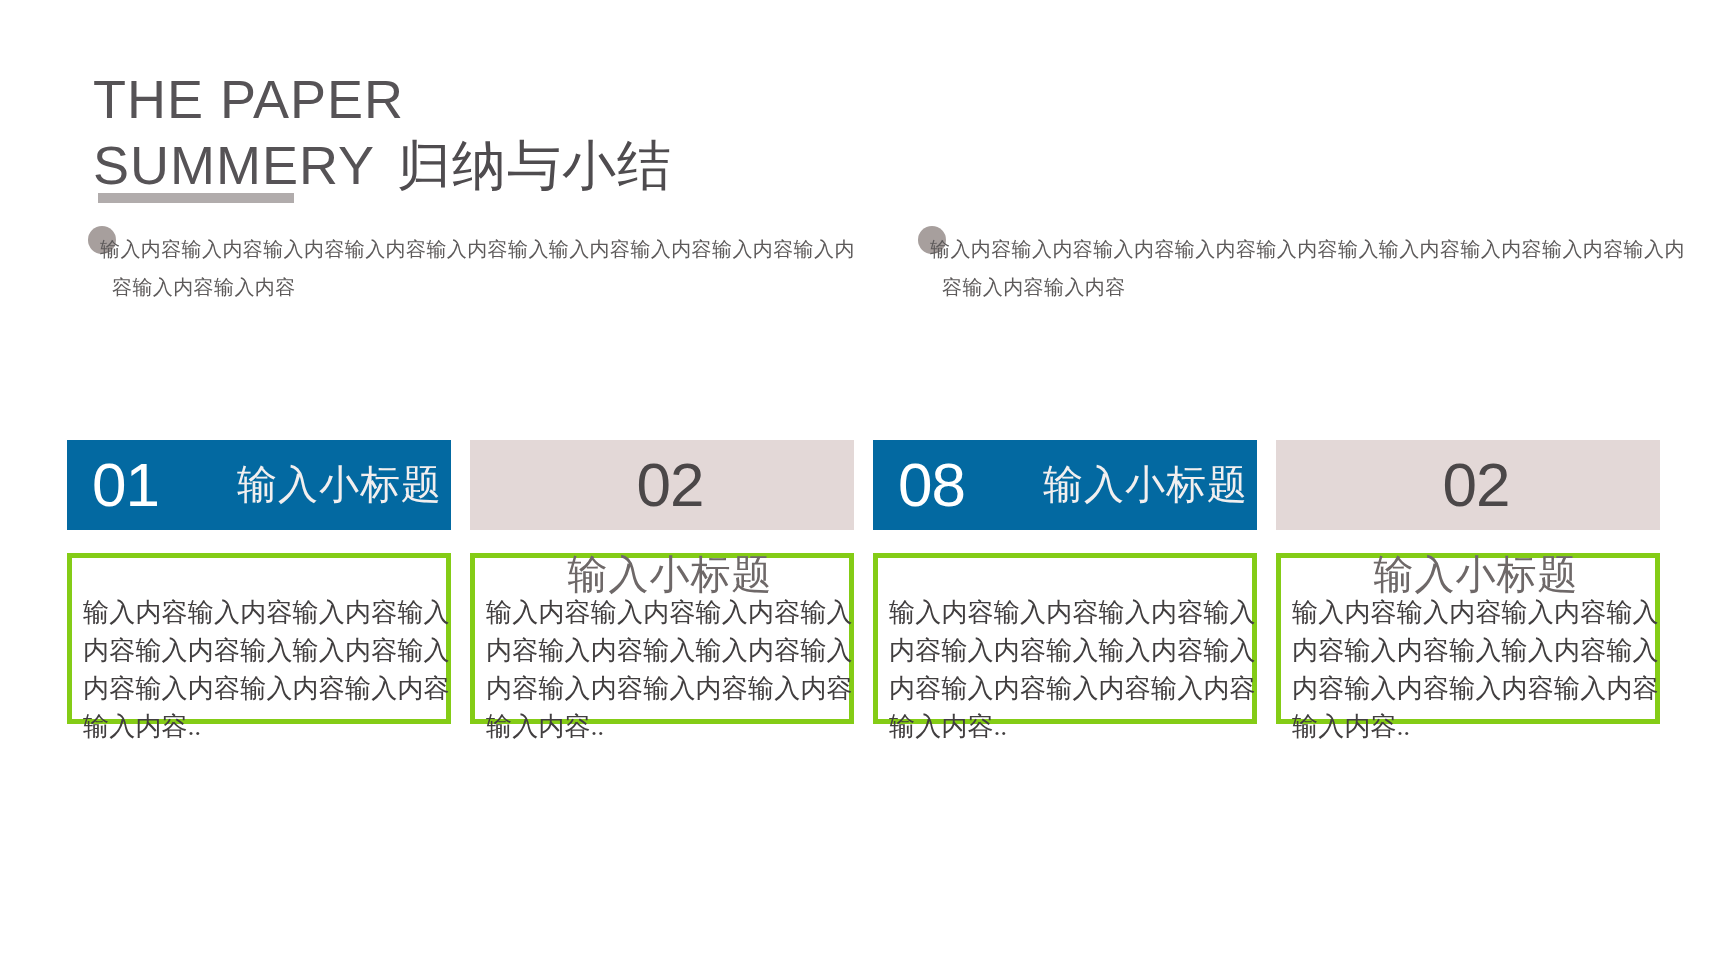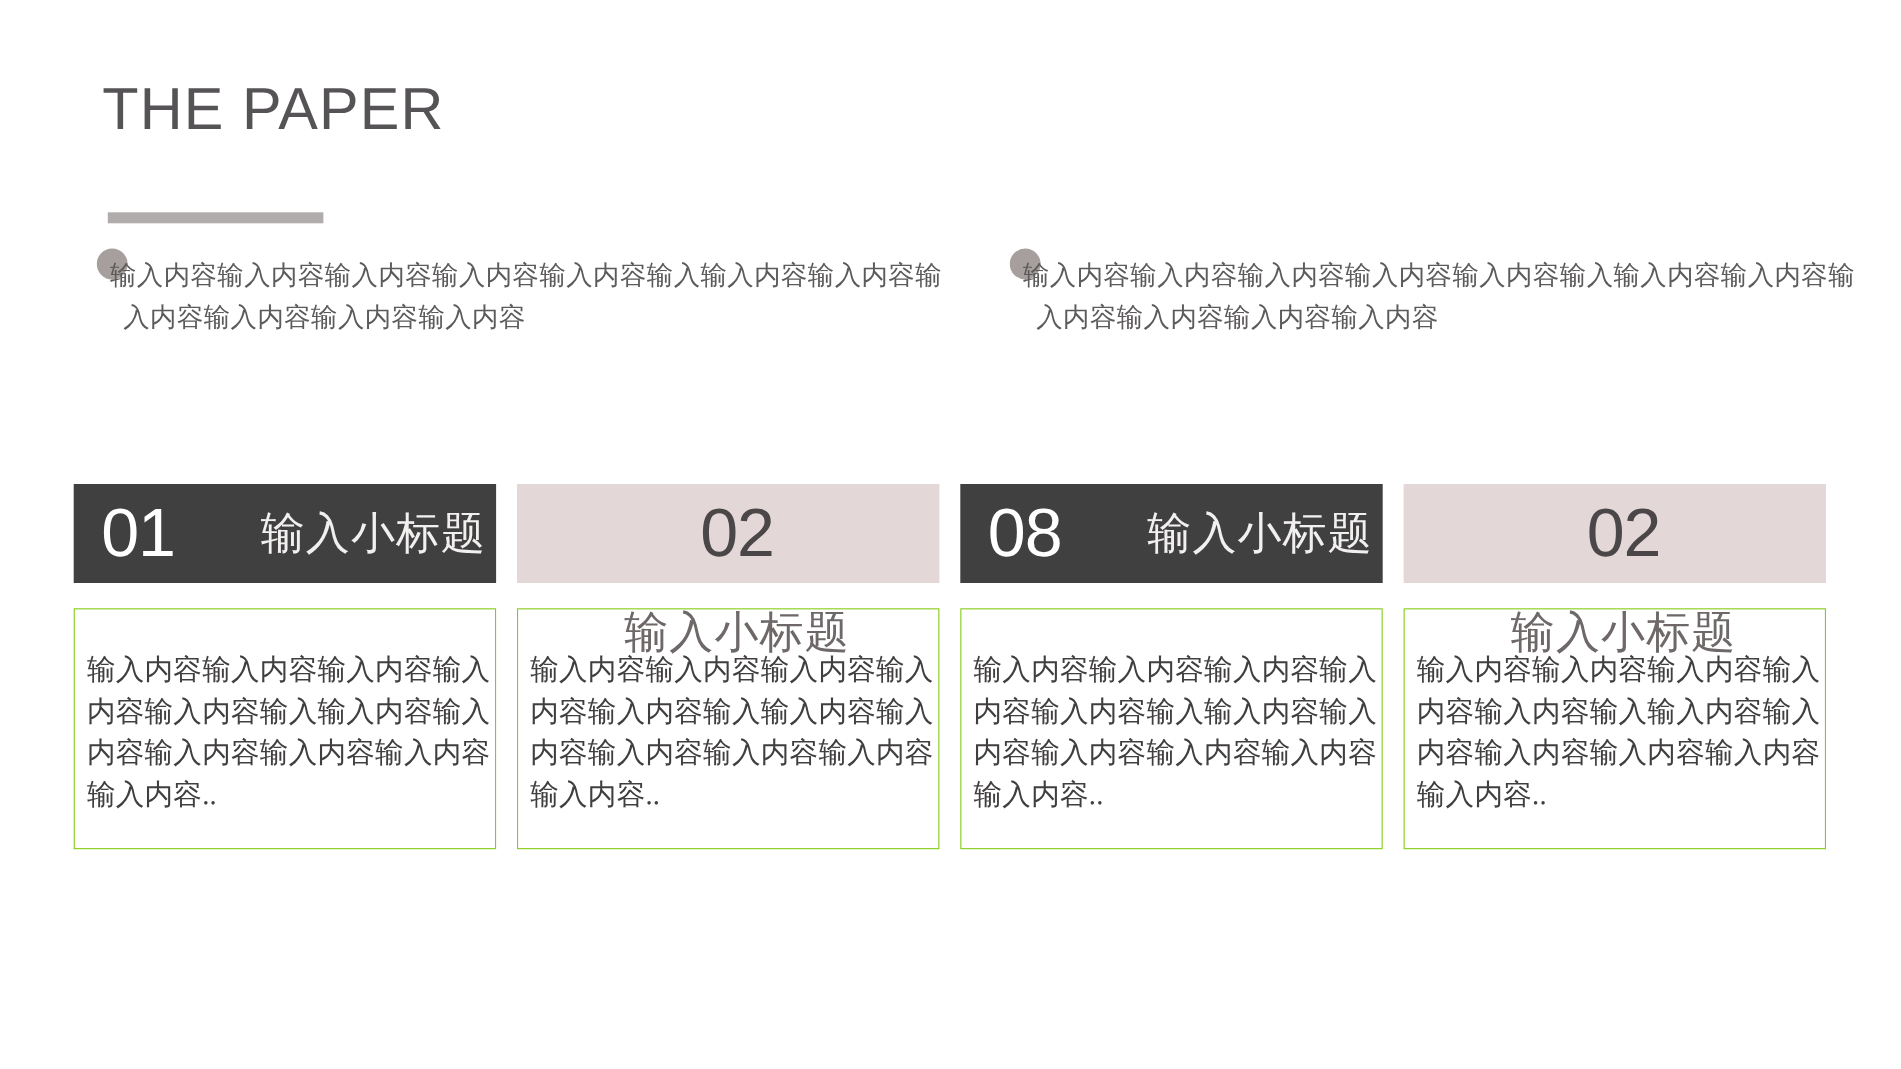--- a/index.html
+++ b/index.html
@@ -28,65 +28,68 @@
     position:absolute;top:232px;width:772px;
   }
   .bullet-item.left{left:88px;}
   .bullet-item.right{left:918px;}
   .bullet-dot{
     position:absolute;left:0;top:-6px;width:28px;height:28px;border-radius:50%;
     background:#a79f9d;
   }
   .bullet-text{
     position:relative;
-    font-family:Liberation Sans, sans-serif;
-    font-size:24px;line-height:38px;letter-spacing:0.4px;color:#5d5a5a;
+    font-family:Liberation Mono, monospace;
+    font-size:20px;line-height:38px;letter-spacing:0.4px;color:#5d5a5a;
     padding-left:24px;text-indent:-12px;
     word-break:break-all;line-break:anywhere;
   }
   
   .cards-row{
     position:absolute;left:67px;top:440px;width:1594px;
     display:flex;gap:19px;
   }
   .summary-card{width:384px;flex:0 0 384px;}
   .card-header{
     height:90px;display:flex;align-items:center;justify-content:space-between;
     padding:0 9px 0 25px;box-sizing:border-box;
   }
-  .summary-card.gray .card-header{background:#404040;}
+  .summary-card.gray .card-header{background:#0369a1;}
   .summary-card.pink .card-header{background:#e3d8d7;flex-direction:column;}
   .card-number{
     font-size:62px;font-weight:400;letter-spacing:-1px;line-height:90px;
   }
   .summary-card.gray .card-number{color:#ffffff;}
   .summary-card.pink .card-number{color:#4b4748;}
   .card-subtitle{
     font-family:Liberation Serif, serif;
     font-size:40px;letter-spacing:1px;line-height:90px;
   }
   .summary-card.gray .card-subtitle{color:#f2efef;}
   .summary-card.pink .card-subtitle{color:#6e6868;}
   .card-body{
-    margin-top:23px;height:219px;box-sizing:border-box;
-    border:1px solid #84cc16;background:#ffffff;
+    margin-top:23px;height:171px;box-sizing:border-box;
+    border:5px solid #84cc16;background:#ffffff;
     padding:36px 0 0 11px;overflow:visible;
   }
   .card-body-text{
     font-family:"Liberation Serif","DejaVu Serif",serif;
     font-size:26px;line-height:38px;letter-spacing:0.2px;color:#413e3f;
     word-break:break-all;line-break:anywhere;width:371px;
   }
 </style>
 </head>
 <body>
 
 <div class="title-block">
   <div class="title-line">
     <span>THE PAPER</span>
+  </div>
+  <div class="title-line">
+    <span>SUMMERY</span><span class="title-cn">归纳与小结</span>
   </div>
 </div>
 <div class="title-underline"></div>
 
 <div class="bullet-item left">
   <span class="bullet-dot"></span>
   <div class="bullet-text">输入内容输入内容输入内容输入内容输入内容输入输入内容输入内容输入内容输入内容输入内容输入内容</div>
 </div>
 <div class="bullet-item right">
   <span class="bullet-dot"></span>

